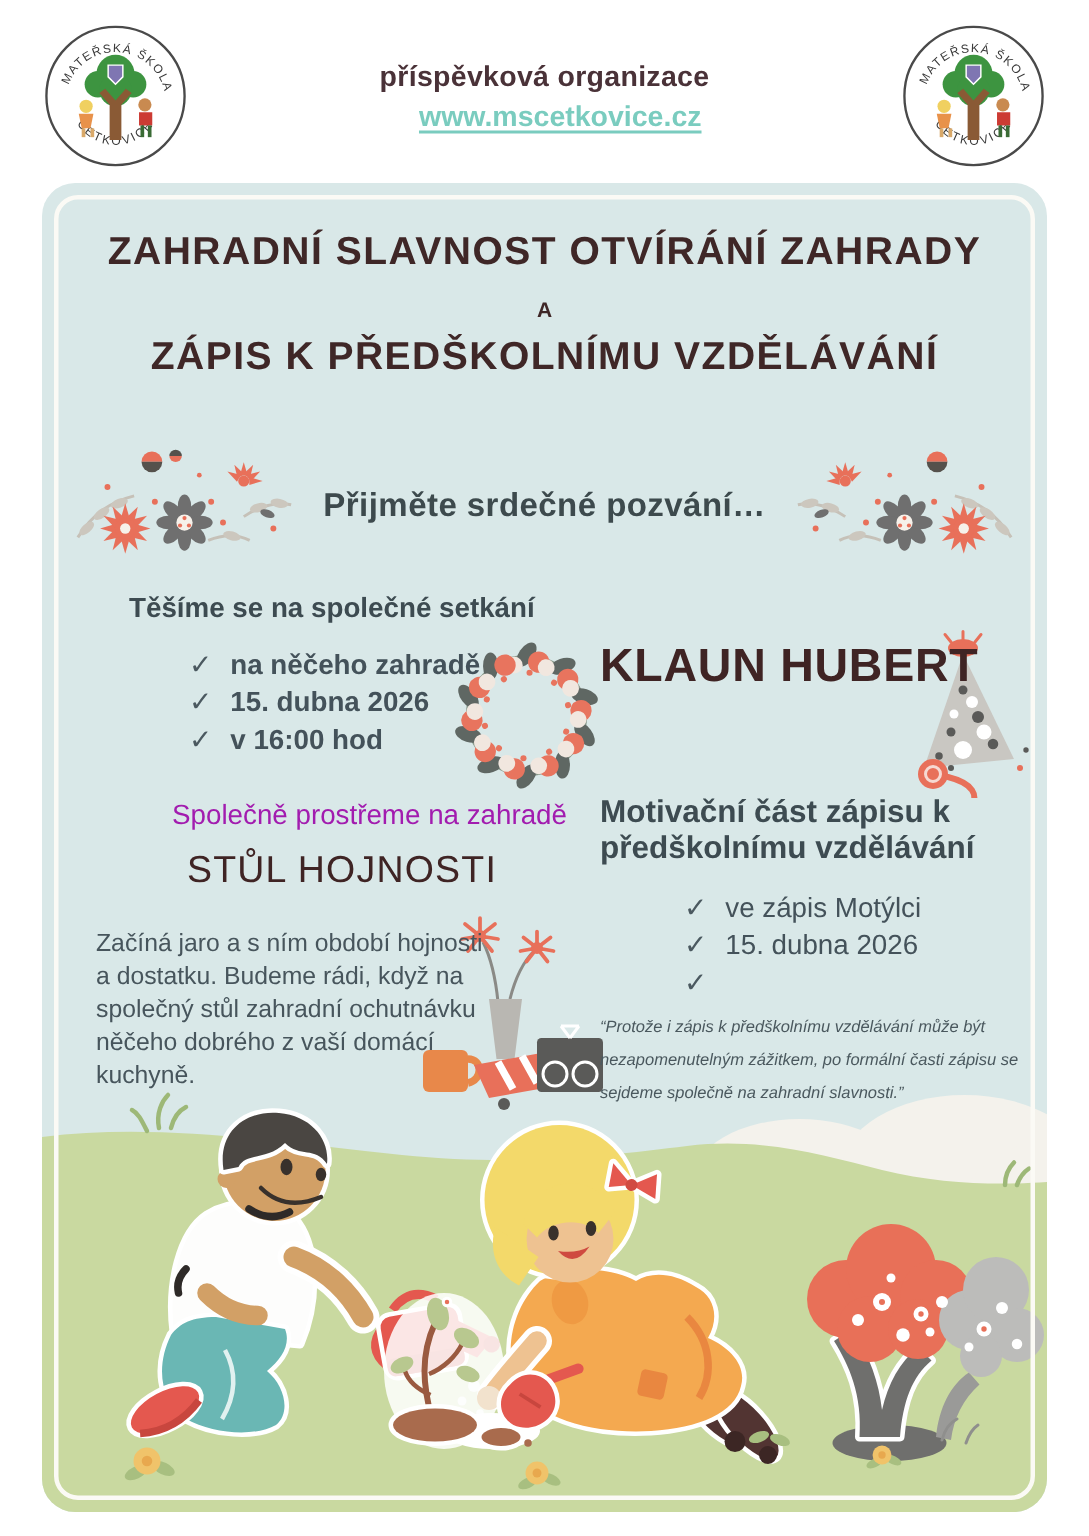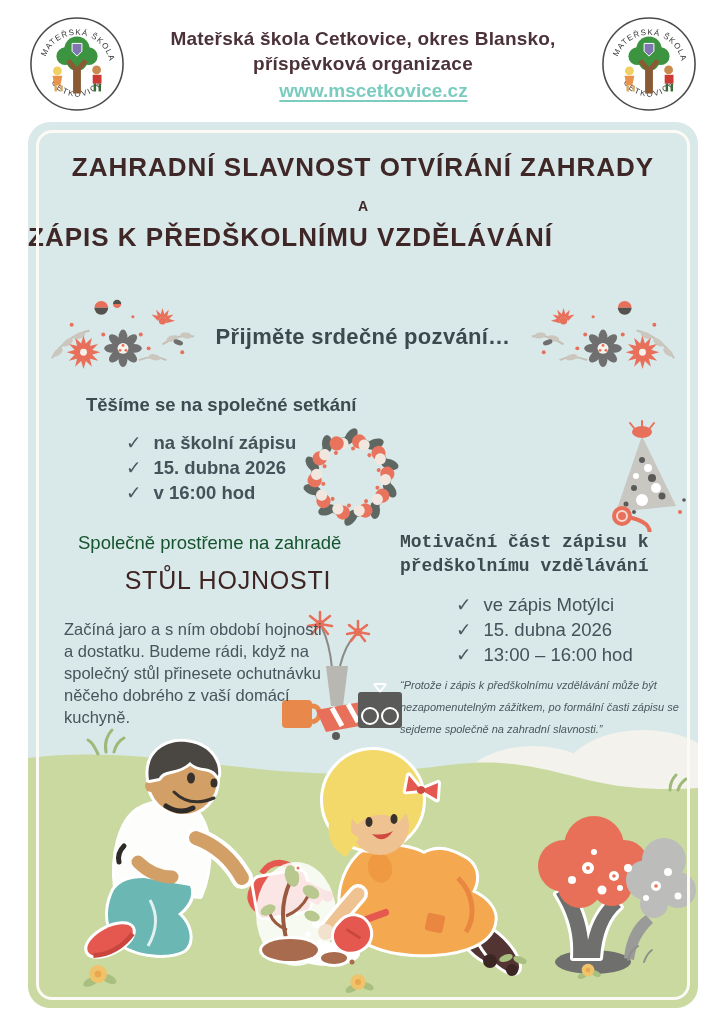--- a/index.html
+++ b/index.html
@@ -19,21 +19,21 @@
   
   .panel { position:absolute; left:28px; top:122px; width:670px; height:886px;
     background:#d9e8e8; border-radius:22px; overflow:hidden; }
   .inner-border { position:absolute; left:8px; top:8px; right:8px; bottom:8px;
     border:3px solid #fbfaf5; border-radius:16px; z-index:6; pointer-events:none; }
   .layer { position:absolute; z-index:3; }
 
   .title1 { left:0; top:30px; width:670px; text-align:center; font-size:26px; font-weight:bold;
     color:#3f2727; letter-spacing:1px; }
   .conj   { left:0; top:76px; width:670px; text-align:center; font-size:14px; font-weight:bold; color:#3f2727; }
-  .title2 { left:0; top:100px; width:670px; text-align:left; font-size:26px; font-weight:bold;
+  .title2 { left:0; top:100px; width:670px; text-align:center; font-size:26px; font-weight:bold;
     color:#3f2727; letter-spacing:1px; }
 
   .invite-row { left:0; top:172px; width:670px; height:86px; display:flex;
     align-items:center; justify-content:center; gap:14px; }
   .invite-text { font-size:22px; font-weight:bold; color:#3d4a4d; letter-spacing:.3px; }
   .flowers { width:158px; height:84px; flex:0 0 auto; }
   .flowers.mir { transform:scaleX(-1); }
 
   .meet-head { left:58px; top:272px; width:310px; font-size:18.5px; font-weight:bold; color:#3d4b51; }
   .checklist { list-style:none; font-size:18.5px; color:#44525a; }
@@ -43,27 +43,27 @@
   .enr-list  { left:428px; top:470px; font-weight:normal; }
 
   .clown-intro { left:368px; top:268px; width:300px; font-size:18.5px; color:#4b5960; }
   .clown-name  { left:372px; top:304px; width:280px; font-size:31px; font-weight:bold;
     color:#3f2424; letter-spacing:.5px; }
 
   .wreath { left:262px; top:294px; width:122px; height:122px; z-index:2; }
   .hat    { left:568px; top:298px; width:96px; height:112px; z-index:2; }
   .vase   { left:246px; top:486px; width:132px; height:138px; z-index:2; }
 
-  .tp-intro { left:50px; top:410px; width:300px; text-align:left; font-size:18.5px; color:#14532d; }
+  .tp-intro { left:50px; top:410px; width:300px; text-align:right; font-size:18.5px; color:#a21caf; }
   .tp-title { left:50px; top:444px; width:300px; text-align:center; font-size:25px; font-weight:normal;
     color:#3f2424; letter-spacing:.8px; }
   .tp-body  { left:36px; top:496px; width:268px; font-size:16.5px; line-height:22px; color:#47555c; }
 
-  .enr-head { left:372px; top:408px; width:266px; font-size:18px; font-weight:bold;
-    line-height:24px; color:#3d4b51;font-family:Liberation Mono, monospace; }
+  .enr-head { left:372px; top:408px; width:266px; font-size:21px; font-weight:bold;
+    line-height:24px; color:#3d4b51; }
   .quote { left:372px; top:552px; width:286px; font-size:11px; line-height:22px;
     font-style:italic; color:#4a585e; }
 
   .illus { position:absolute; left:0; bottom:0; width:670px; height:290px; z-index:1; }
   .st { stroke:#ffffff; stroke-width:6; stroke-linejoin:round; paint-order:stroke; }
 </style>
 </head>
 <body>
 
 <div class="page">
@@ -91,21 +91,20 @@
         <rect x="27" y="72" width="2.5" height="6" fill="#d9a96a"></rect>
           <rect x="33" y="72" width="2.5" height="6" fill="#d9a96a"></rect>
         <circle cx="70" cy="56" r="4.5" fill="#c98a50"></circle>
           <path d="M66,61 h9 v9 h-9 Z" fill="#cc3b33"></path>
         <rect x="67" y="70" width="2.5" height="8" fill="#3a6b35"></rect>
           <rect x="72" y="70" width="2.5" height="8" fill="#3a6b35"></rect>
       </g>
     </svg>
 
     <div class="head-center">
-      <div class="head-line">Mateřská škola Cetkovice, okres Blansko,</div>
       <div class="head-line">příspěvková organizace</div>
       <a class="head-link">www.mscetkovice.cz</a>
     </div>
 
     <svg class="logo" viewBox="0 0 100 100">
       <circle cx="50" cy="50" r="47" fill="#ffffff" stroke="#4a4a4a" stroke-width="1.6"></circle>
       <defs>
         <path id="a2" d="M17,46 A34,34 0 0 1 83,46"></path>
         <path id="b2" d="M20,60 A31,31 0 0 0 80,60"></path>
       </defs>
@@ -447,32 +446,33 @@
           <circle cx="28" cy="30" r="2"></circle>
             <circle cx="90" cy="22" r="1.6"></circle>
             <circle cx="140" cy="58" r="2"></circle>
         </g>
         <ellipse cx="136" cy="48" rx="5" ry="2.6" fill="#6f6f6f" transform="rotate(20 136 48)"></ellipse>
       </svg>
     </div>
     <ul class="layer checklist meet-list">
       <li>
           <span class="chk">✓</span>
-          <span>na školní zápisu</span>
+          <span>na něčeho zahradě</span>
         </li>
       <li>
           <span class="chk">✓</span>
           <span>15. dubna 2026</span>
         </li>
       <li>
           <span class="chk">✓</span>
           <span>v 16:00 hod</span>
         </li>
     </ul>
 
+    <div class="layer clown-name">KLAUN HUBERT</div>
 
     <svg class="layer wreath" viewBox="0 0 120 120">
       <circle cx="60" cy="60" r="39" fill="none" stroke="#8a9a8c" stroke-width="1.5"></circle>
       <g id="wcl">
         <ellipse cx="60" cy="20" rx="5" ry="9" fill="#5f6763" transform="rotate(35 60 20)"></ellipse>
         <circle cx="68" cy="25" r="7" fill="#e8745e"></circle>
         <circle cx="52" cy="27" r="5.5" fill="#f1e7df"></circle>
         <circle cx="62" cy="32" r="2" fill="#e8745e"></circle>
       </g>
       <use href="#wcl" transform="rotate(36 60 60)"></use>
@@ -506,21 +506,21 @@
       <circle cx="26" cy="96" r="10" fill="#e8705a"></circle>
       <circle cx="26" cy="96" r="5" fill="none" stroke="#f6d9d2" stroke-width="2"></circle>
       <path d="M36,98 C52,102 58,110 50,120" stroke="#e8705a" stroke-width="4" fill="none" stroke-linecap="round"></path>
       <circle cx="38" cy="92" r="2" fill="#5a5a58"></circle>
         <circle cx="84" cy="92" r="2" fill="#e8705a"></circle>
       <circle cx="88" cy="80" r="1.8" fill="#5a5a58"></circle>
     </svg>
 
     <div class="layer tp-intro">Společně prostřeme na zahradě</div>
     <div class="layer tp-title">STŮL HOJNOSTI</div>
-    <div class="layer tp-body">Začíná jaro a s ním období hojnosti a dostatku. Budeme rádi, když na společný stůl přinesete ochutnávku něčeho dobrého z vaší domácí kuchyně.</div>
+    <div class="layer tp-body">Začíná jaro a s ním období hojnosti a dostatku. Budeme rádi, když na společný stůl zahradní ochutnávku něčeho dobrého z vaší domácí kuchyně.</div>
 
     <svg class="layer vase" viewBox="0 0 132 138">
       <path d="M58,60 C56,40 52,28 48,20 M66,58 C70,42 76,32 82,26" stroke="#8a8a86" stroke-width="2" fill="none"></path>
       <g transform="translate(46,16)" stroke="#e8705a" stroke-width="2.5" stroke-linecap="round">
         <path d="M0,0 L0,-12 M0,0 L10,-8 M0,0 L12,2 M0,0 L8,10 M0,0 L-8,10 M0,0 L-12,2 M0,0 L-10,-8"></path>
       </g>
       <circle cx="46" cy="16" r="4" fill="#e8705a"></circle>
       <g transform="translate(84,24)" stroke="#e8705a" stroke-width="2.5" stroke-linecap="round">
         <path d="M0,0 L0,-11 M0,0 L9,-7 M0,0 L11,2 M0,0 L7,9 M0,0 L-7,9 M0,0 L-11,2 M0,0 L-9,-7"></path>
       </g>
@@ -542,20 +542,19 @@
       <li>
           <span class="chk">✓</span>
           <span>ve zápis Motýlci</span>
         </li>
       <li>
           <span class="chk">✓</span>
           <span>15. dubna 2026</span>
         </li>
       <li>
           <span class="chk">✓</span>
-          <span>13:00 – 16:00 hod</span>
         </li>
     </ul>
     <div class="layer quote">“Protože i zápis k předškolnímu vzdělávání může být nezapomenutelným zážitkem, po formální časti zápisu se sejdeme společně na zahradní slavnosti.”</div>
 
     <div class="inner-border"></div>
   </div>
 </div>
 
 </body></html>

